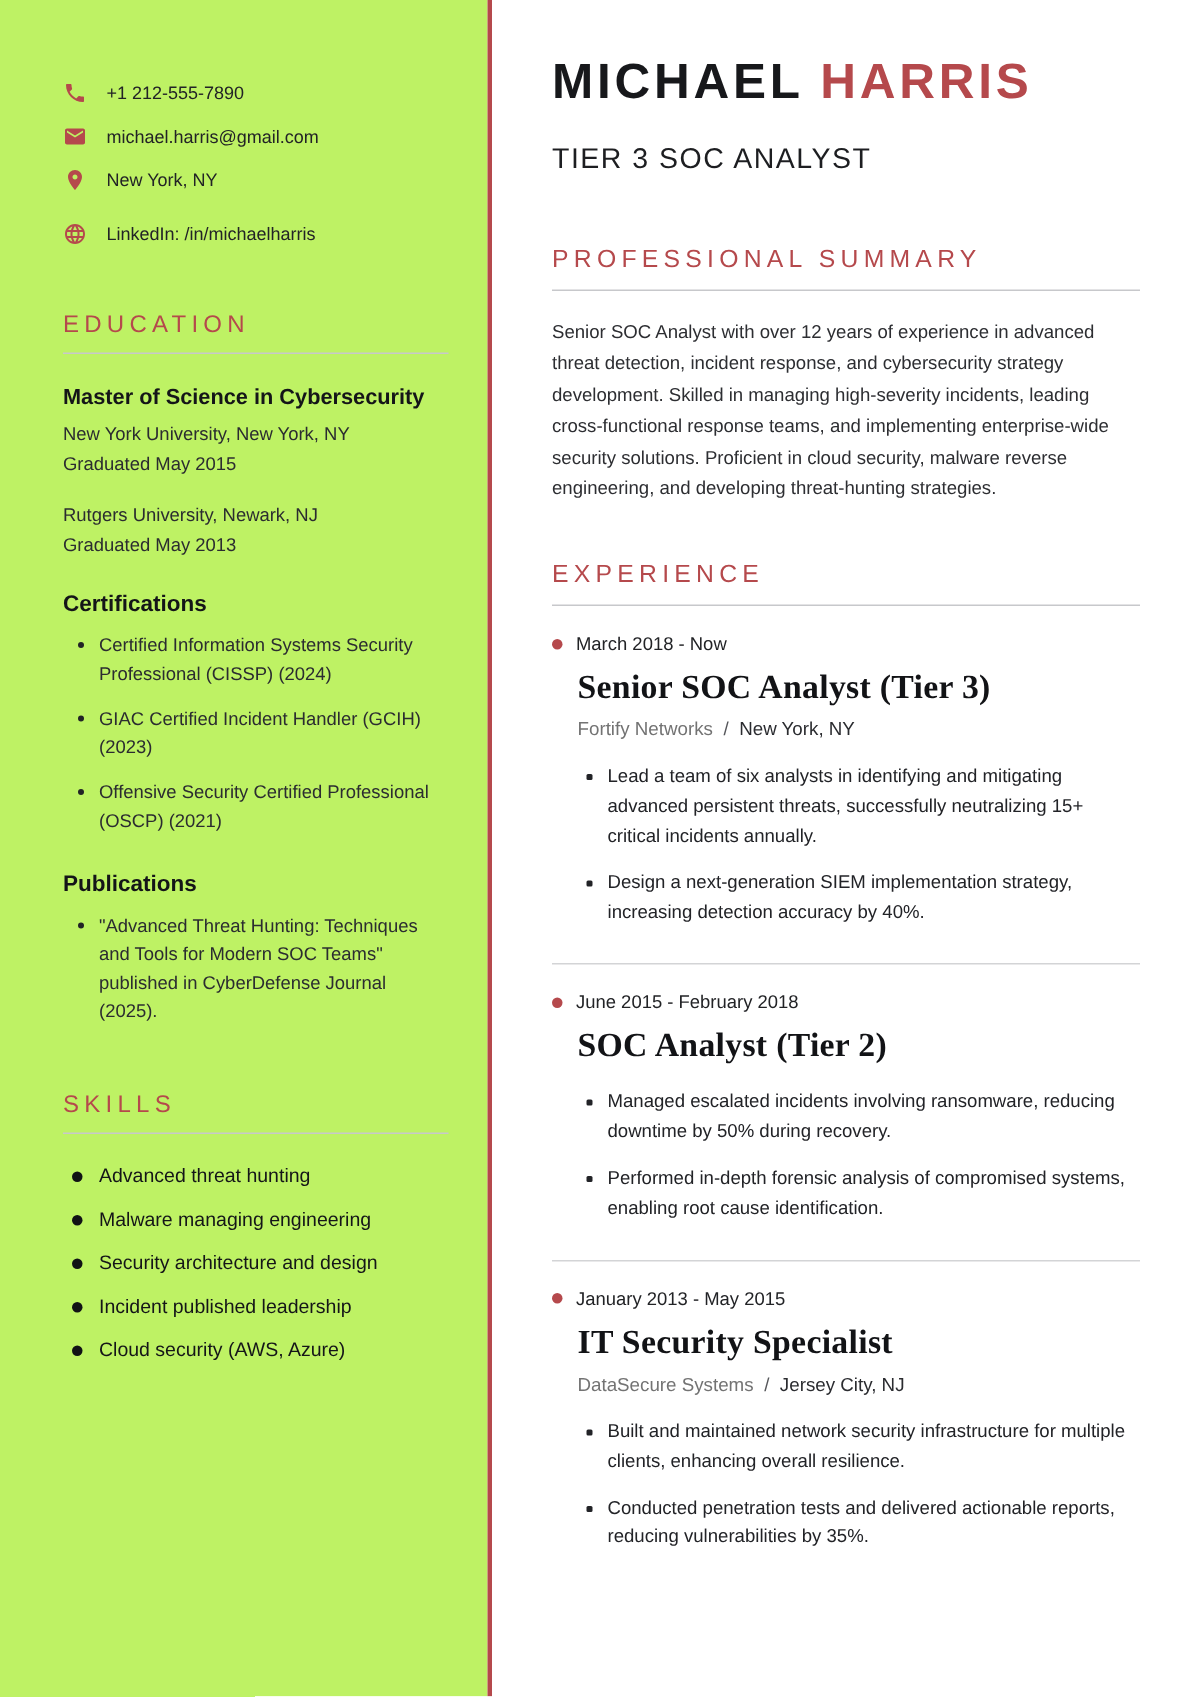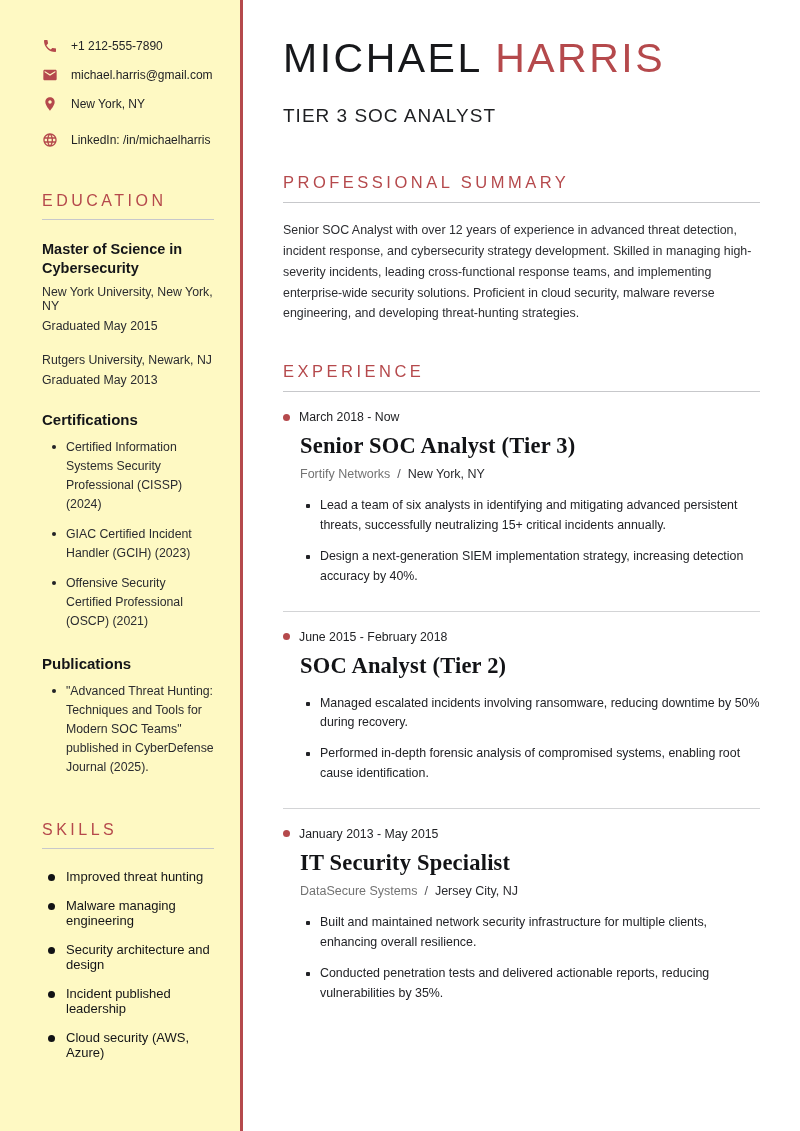--- a/index.html
+++ b/index.html
@@ -8,23 +8,23 @@
     width: 800px; height: 1131px;
     background: #ffffff;
     font-family: "Liberation Sans", sans-serif;
     color: #222326;
     -webkit-font-smoothing: antialiased;
   }
   .page { width: 800px; height: 1131px; display: flex; overflow: hidden; background: #fff; }
 
   
   .sidebar {
-    width: 240px; flex-shrink: 0;
-    background: #fef9c3;
-    padding: 38px 26px 20px 42px;
+    width: 325px; flex-shrink: 0;
+    background: #bef264;
+    padding: 54px 26px 20px 42px;
   }
   .contact-row { display: flex; align-items: center; gap: 13px; margin-bottom: 13px; font-size: 12px; color: #222326; }
   .contact-row.gap-top { margin-top: 20px; }
   .contact-icon { width: 16px; height: 16px; flex-shrink: 0; display: inline-flex; }
   .contact-icon svg { width: 16px; height: 16px; fill: #b5494c; }
 
   .side-heading-red {
     margin-top: 44px;
     font-size: 16px; letter-spacing: 3.5px; font-weight: 400;
     color: #b5494c; text-transform: uppercase;
@@ -48,21 +48,21 @@
   ul.skills-list li::before {
     content: ""; position: absolute; left: -18px; top: 5px;
     width: 7px; height: 7px; border-radius: 50%; background: #111215;
   }
 
   
   .accent-divider { width: 3px; flex-shrink: 0; background: #b5494c; }
 
   
   .main { flex: 1; padding: 36px 40px 20px 40px; }
-  .name { font-size: 41px; font-weight: 400; letter-spacing: 2.5px; color: #17181b; margin: 0; line-height: 1.1; }
+  .name { font-size: 33px; font-weight: 700; letter-spacing: 2.5px; color: #17181b; margin: 0; line-height: 1.1; }
   .name .last { color: #b5494c; }
   .role { font-size: 19px; letter-spacing: 1px; color: #1d1e21; margin-top: 24px; }
 
   .main-heading {
     color: #b5494c; font-size: 16.5px; letter-spacing: 3.5px; font-weight: 400;
     text-transform: uppercase;
   }
   .main-rule { border-bottom: 1.5px solid #c7c8cb; margin-top: 10px; }
   .summary-section { margin-top: 46px; }
   .summary-text { font-size: 12.4px; line-height: 1.68; color: #2d2e32; margin-top: 17px; }
@@ -147,21 +147,21 @@
     </ul>
 
     <div class="side-subheading">Publications</div>
     <ul class="side-list">
       <li>"Advanced Threat Hunting: Techniques and Tools for Modern SOC Teams" published in CyberDefense Journal (2025).</li>
     </ul>
 
     <div class="side-heading-red">SKILLS</div>
     <div class="side-rule"></div>
     <ul class="skills-list">
-      <li>Improved threat hunting</li>
+      <li>Advanced threat hunting</li>
       <li>Malware managing engineering</li>
       <li>Security architecture and design</li>
       <li>Incident published leadership</li>
       <li>Cloud security (AWS, Azure)</li>
     </ul>
   </aside>
 
   <div class="accent-divider"></div>
 
   <main class="main">

